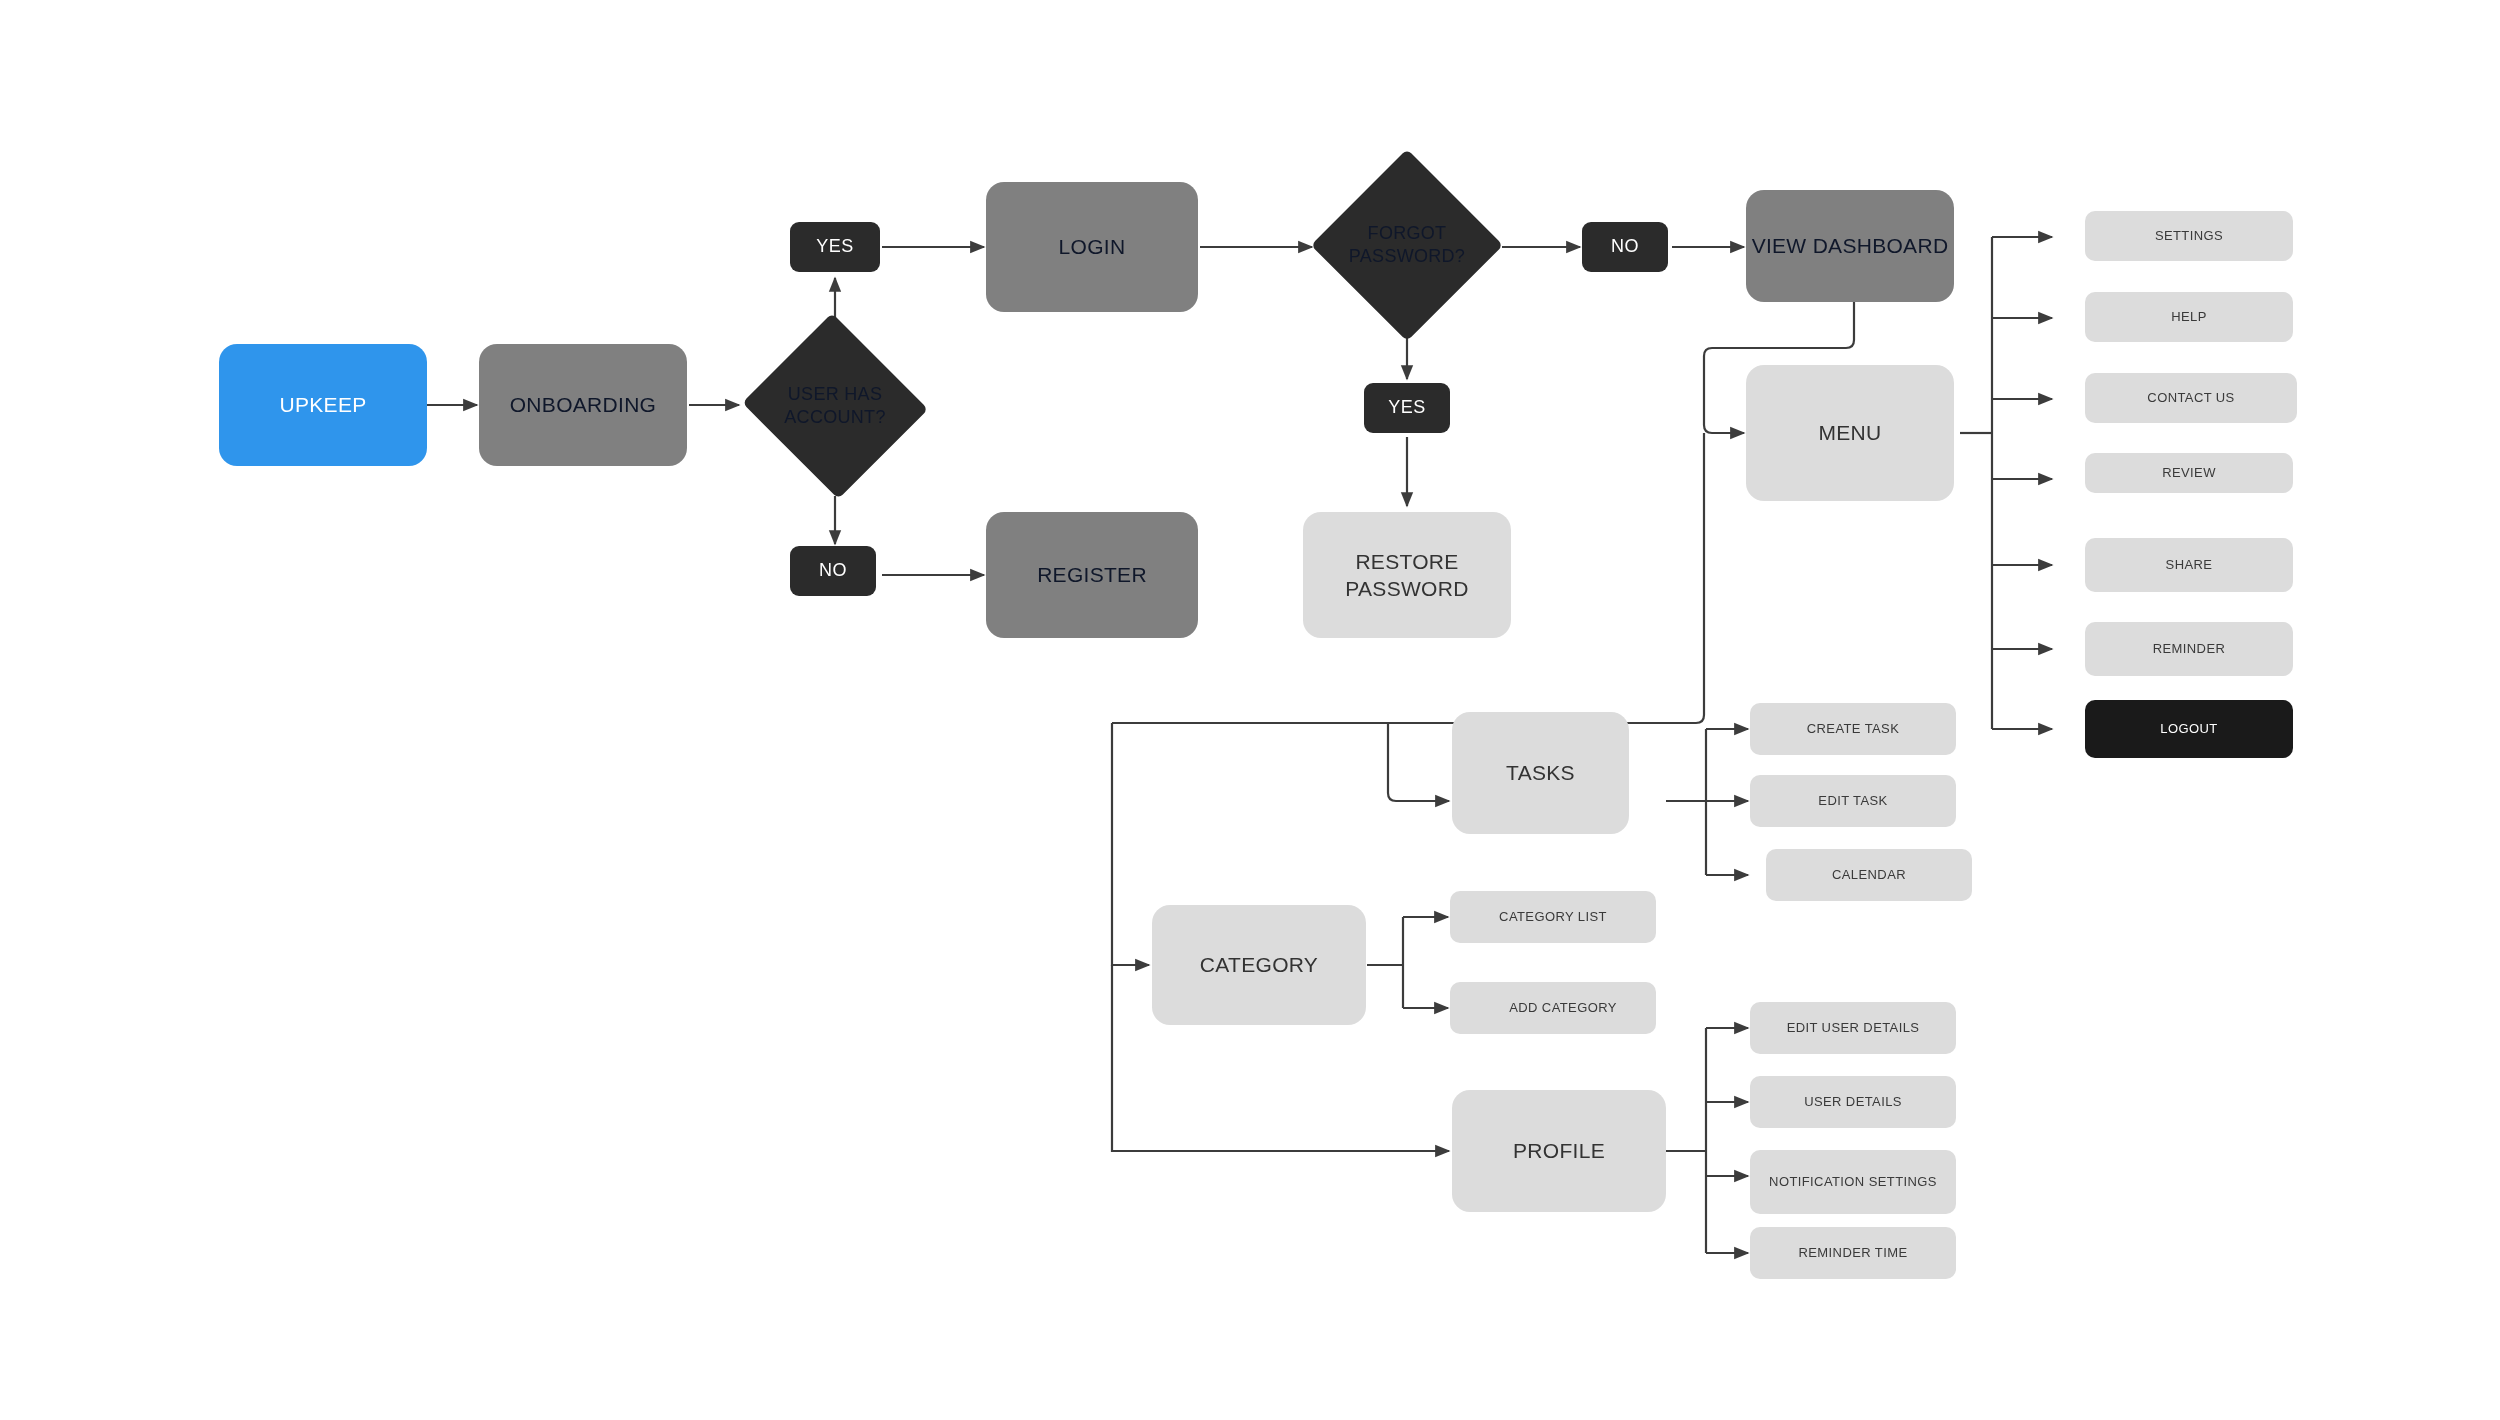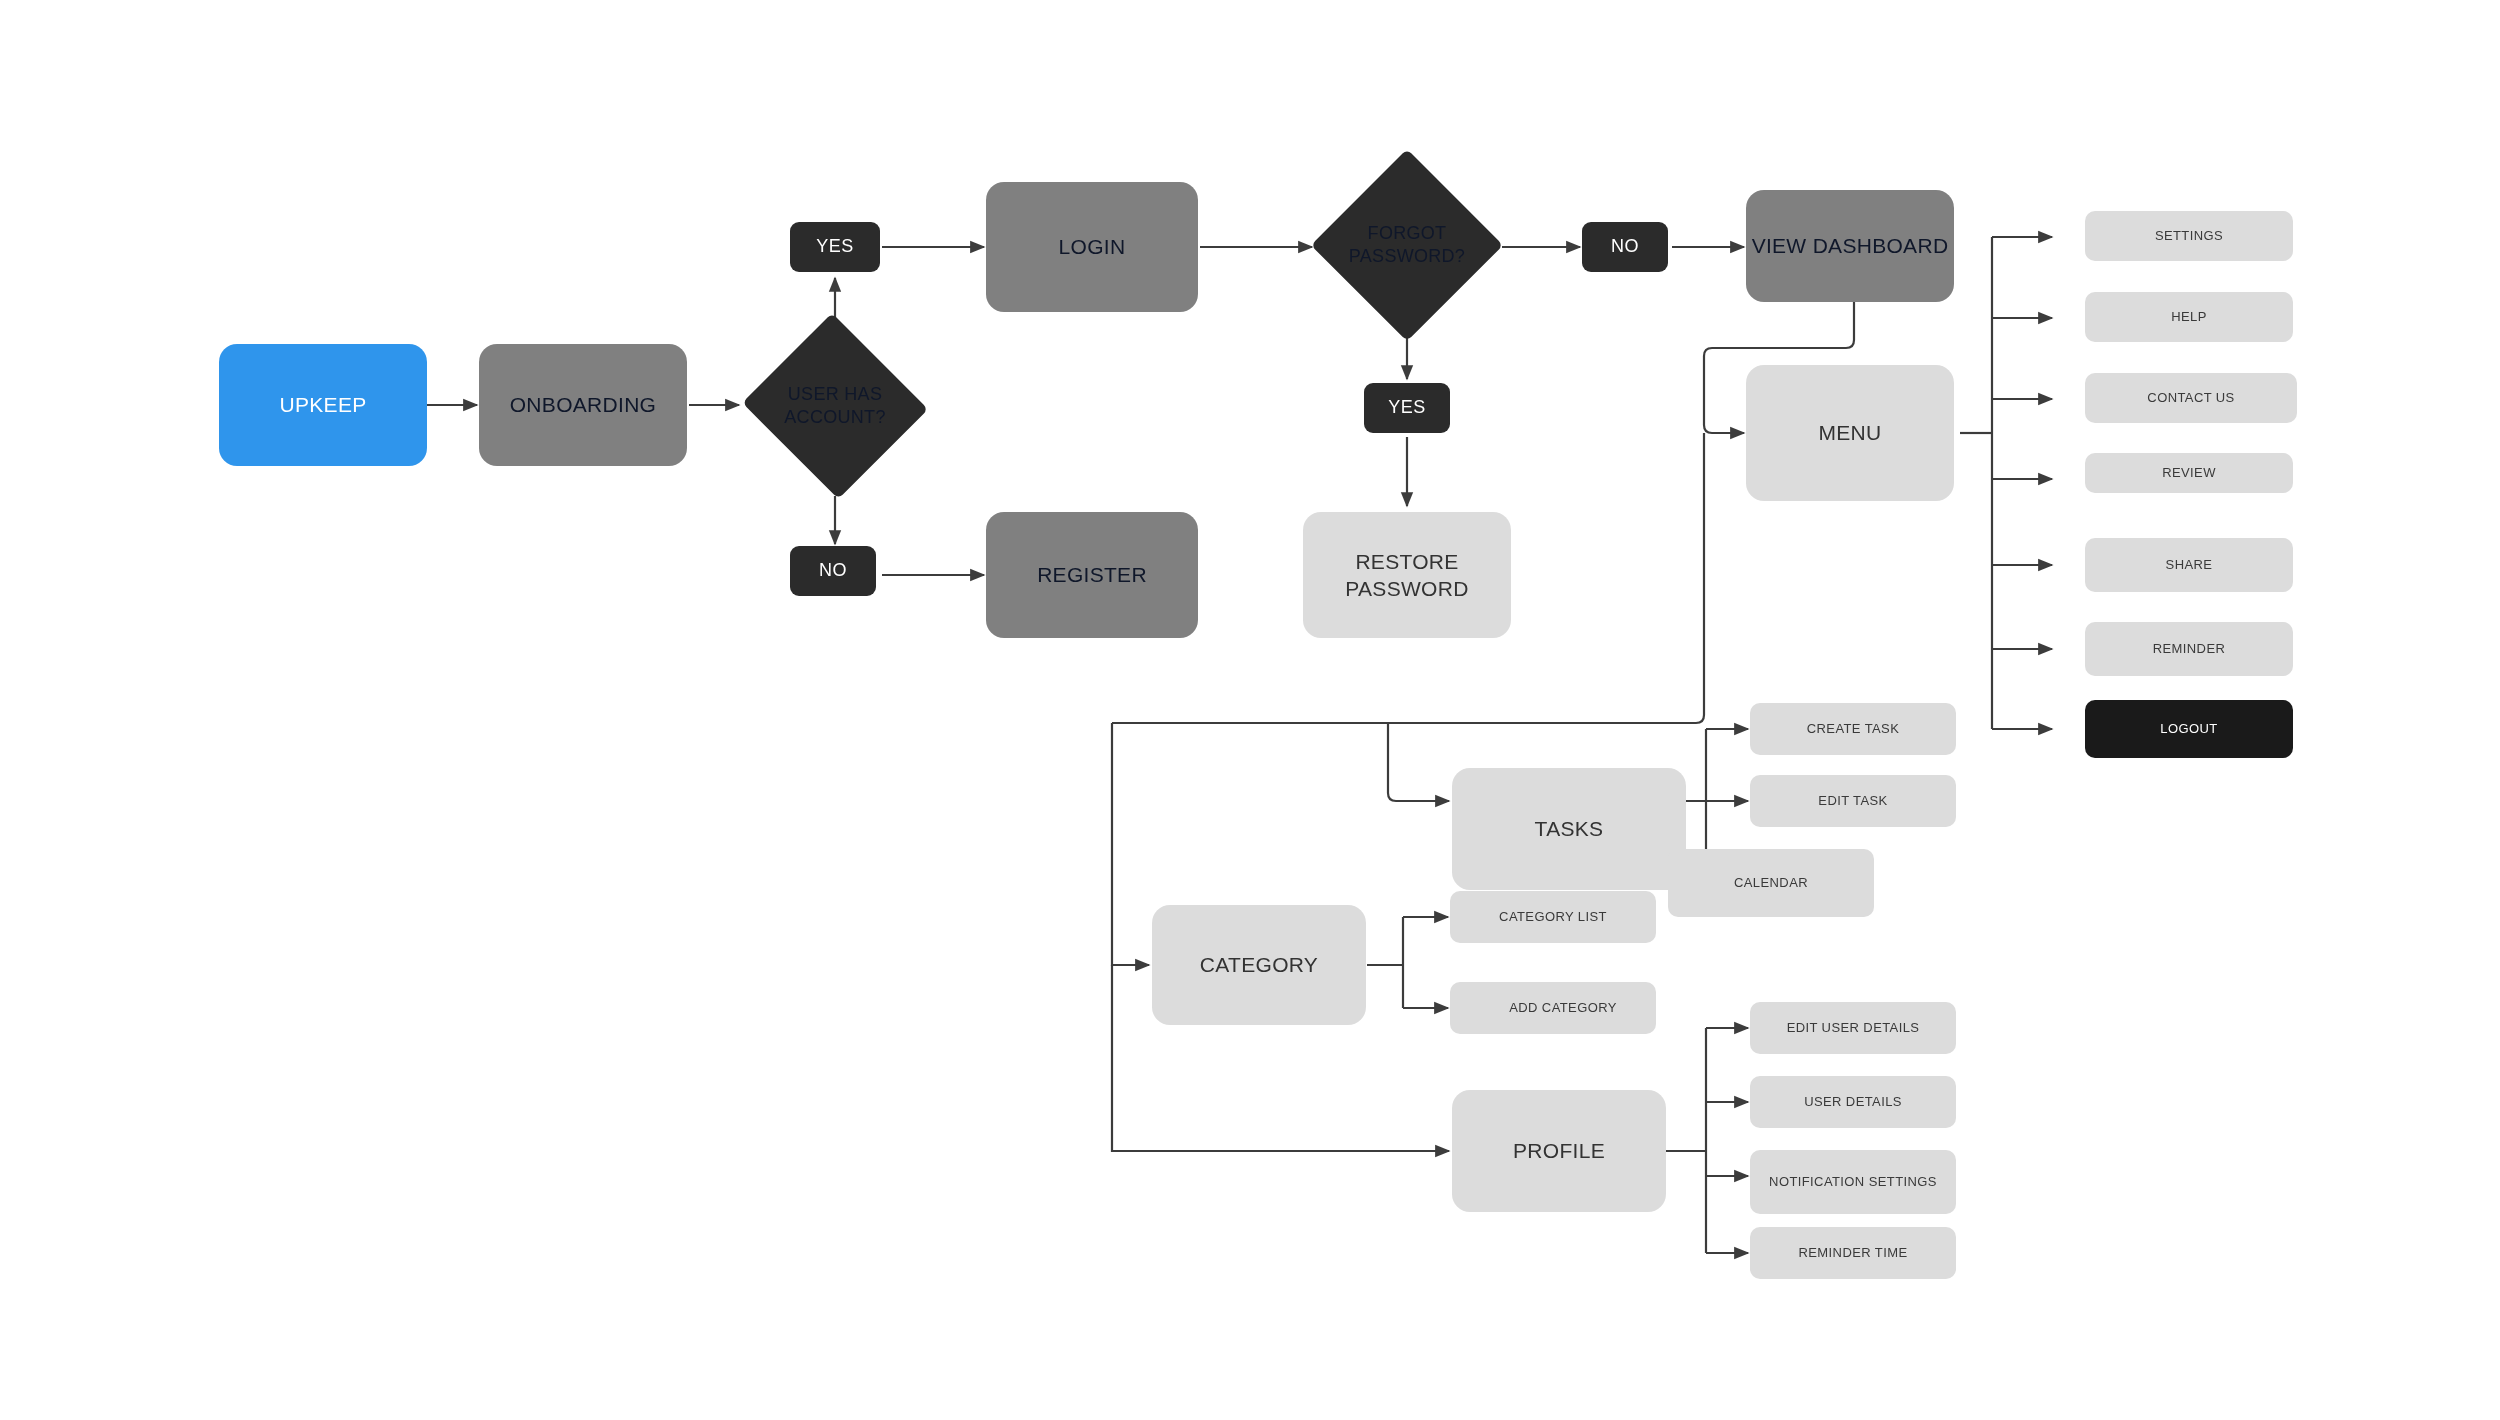--- a/index.html
+++ b/index.html
@@ -227,21 +227,21 @@
   </div>
 
   <div class="node n-mid" style="left:1746px; top:190px; width:208px; height:112px;">
     <span>VIEW DASHBOARD</span>
   </div>
 
   <div class="node n-light" style="left:1746px; top:365px; width:208px; height:136px;">
     <span>MENU</span>
   </div>
 
-  <div class="node n-light" style="left:1452px; top:768px; width:234px; height:122px;">
+  <div class="node n-light" style="left:1452px; top:712px; width:177px; height:122px;">
     <span>TASKS</span>
   </div>
 
   <div class="node n-light" style="left:1152px; top:905px; width:214px; height:120px;">
     <span>CATEGORY</span>
   </div>
 
   <div class="node n-light" style="left:1452px; top:1090px; width:214px; height:122px;">
     <span>PROFILE</span>
   </div>
@@ -267,21 +267,21 @@
   <div class="node n-leaf-dark" style="left:2085px; top:700px; width:208px; height:58px;">
     <span>LOGOUT</span>
   </div>
 
   <div class="node n-leaf" style="left:1750px; top:703px; width:206px; height:52px;">
     <span>CREATE TASK</span>
   </div>
   <div class="node n-leaf" style="left:1750px; top:775px; width:206px; height:52px;">
     <span>EDIT TASK</span>
   </div>
-  <div class="node n-leaf" style="left:1668px; top:849px; width:206px; height:68px;">
+  <div class="node n-leaf" style="left:1766px; top:849px; width:206px; height:52px;">
     <span>CALENDAR</span>
   </div>
 
   <div class="node n-leaf" style="left:1450px; top:891px; width:206px; height:52px;">
     <span>CATEGORY LIST</span>
   </div>
   <div class="node n-leaf" style="left:1450px; top:982px; width:206px; height:52px;padding-left:20px;">
     <span>ADD CATEGORY</span>
   </div>
 

